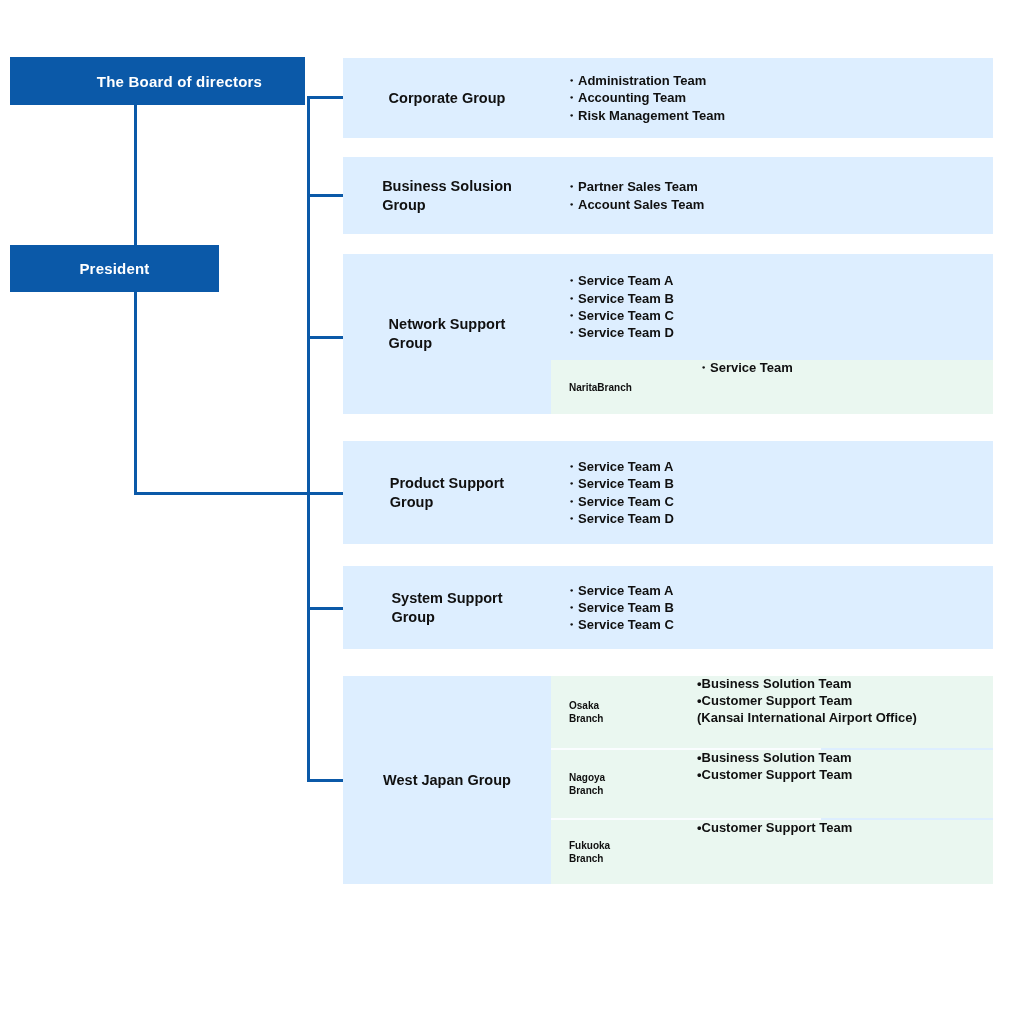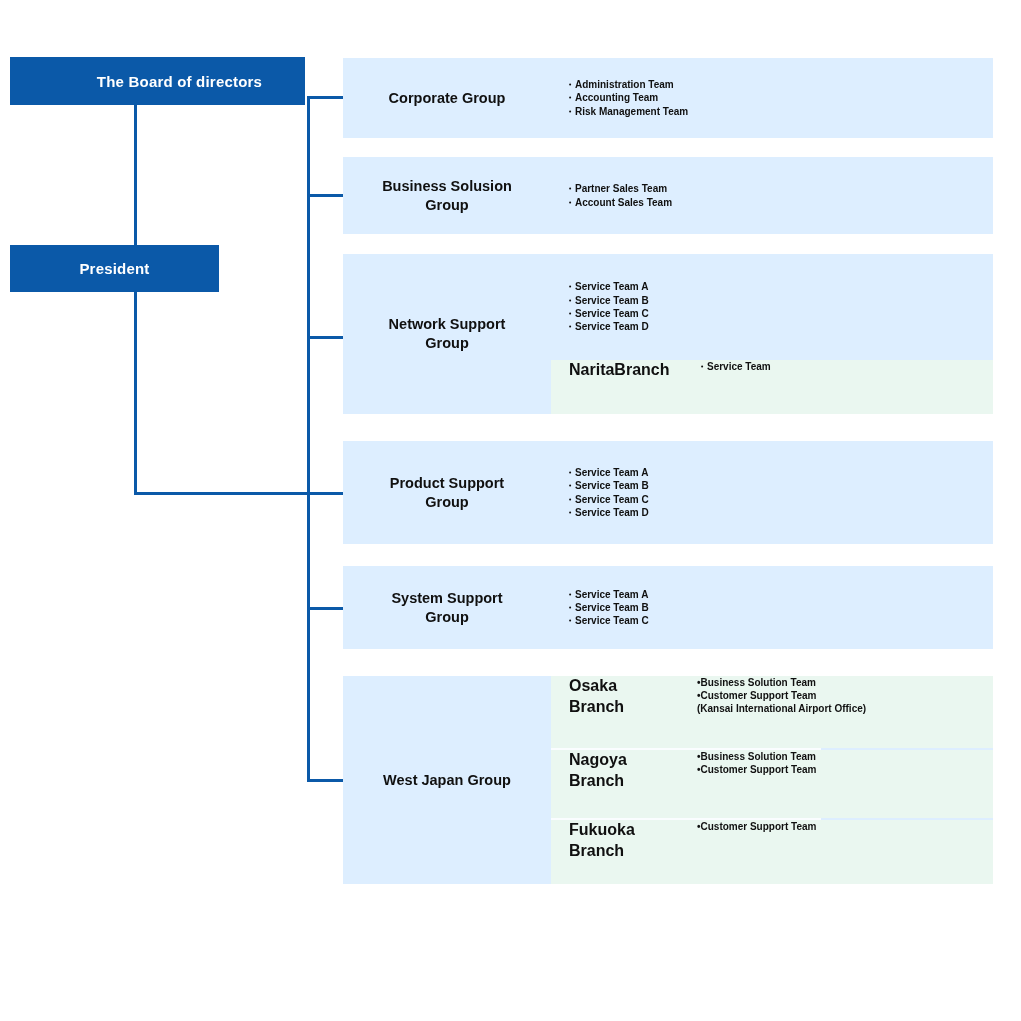--- a/index.html
+++ b/index.html
@@ -52,40 +52,40 @@
   }
   .panel-label {
     position: absolute;
     left: 0;
     top: 0;
     width: 208px;
     height: 100%;
     display: flex;
     align-items: center;
     justify-content: center;
-    text-align: center;
+    text-align: left;
     font-size: 14.5px;
     font-weight: bold;
     color: #101010;
     line-height: 1.28;
     box-sizing: border-box;
     padding: 0 6px;
   }
   .panel-teams {
     position: absolute;
     left: 222px;
     top: 0;
     right: 0;
     height: 100%;
     display: flex;
     flex-direction: column;
     justify-content: center;
   }
   .team-line {
-    font-size: 10px;
+    font-size: 13px;
     font-weight: bold;
     color: #101010;
     line-height: 1.33;
     white-space: nowrap;
   }
 
   
   .teams-top {
     position: absolute;
     left: 222px;
@@ -102,22 +102,22 @@
     background: #eaf7f0;
     box-sizing: border-box;
   }
   .branch-name {
     position: absolute;
     left: 0;
     top: 0;
     height: 100%;
     width: 131px;
     display: flex;
-    align-items: flex-start;
-    font-size: 16px;
+    align-items: center;
+    font-size: 10px;
     font-weight: bold;
     color: #101010;
     line-height: 1.3;
     box-sizing: border-box;
     padding-left: 18px;
   }
   .branch-teams {
     position: absolute;
     left: 146px;
     top: 0;

